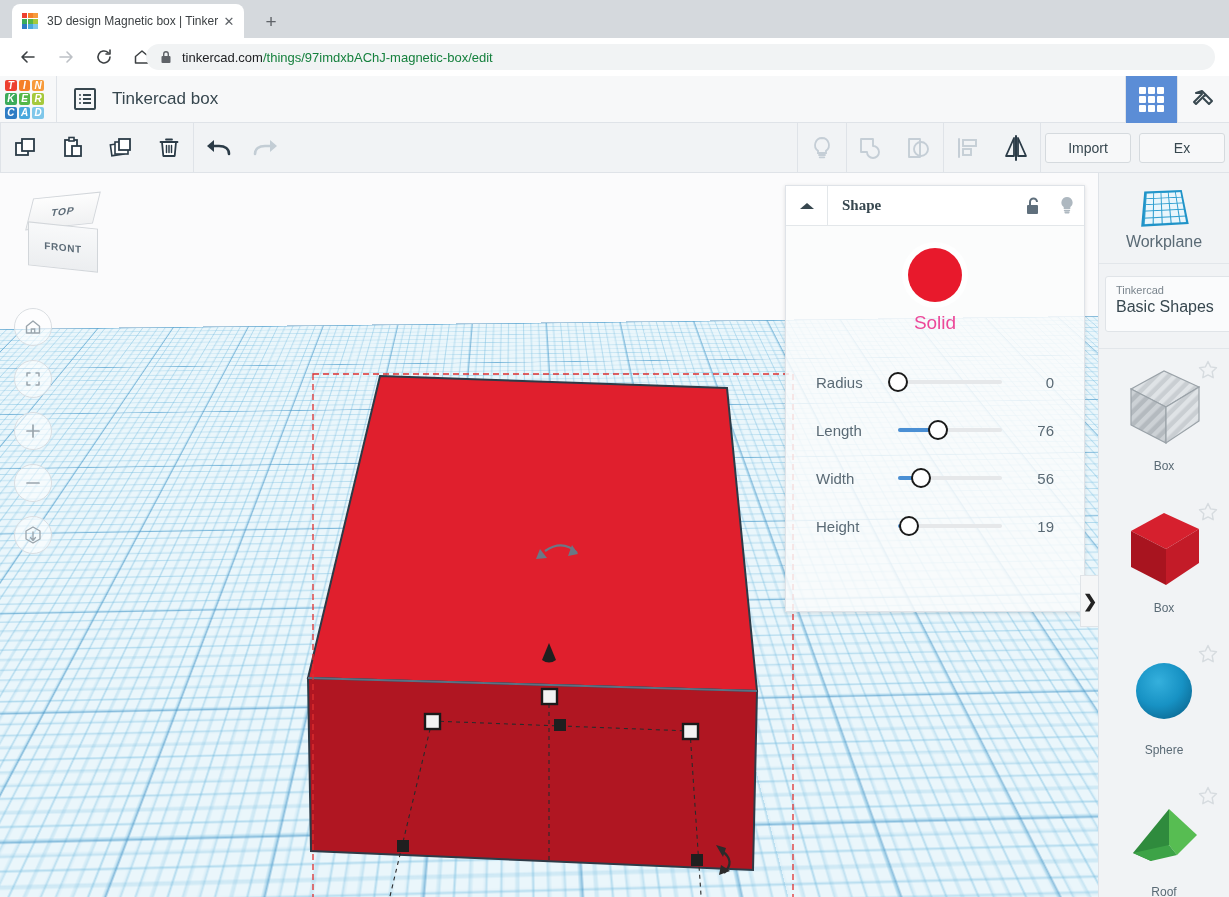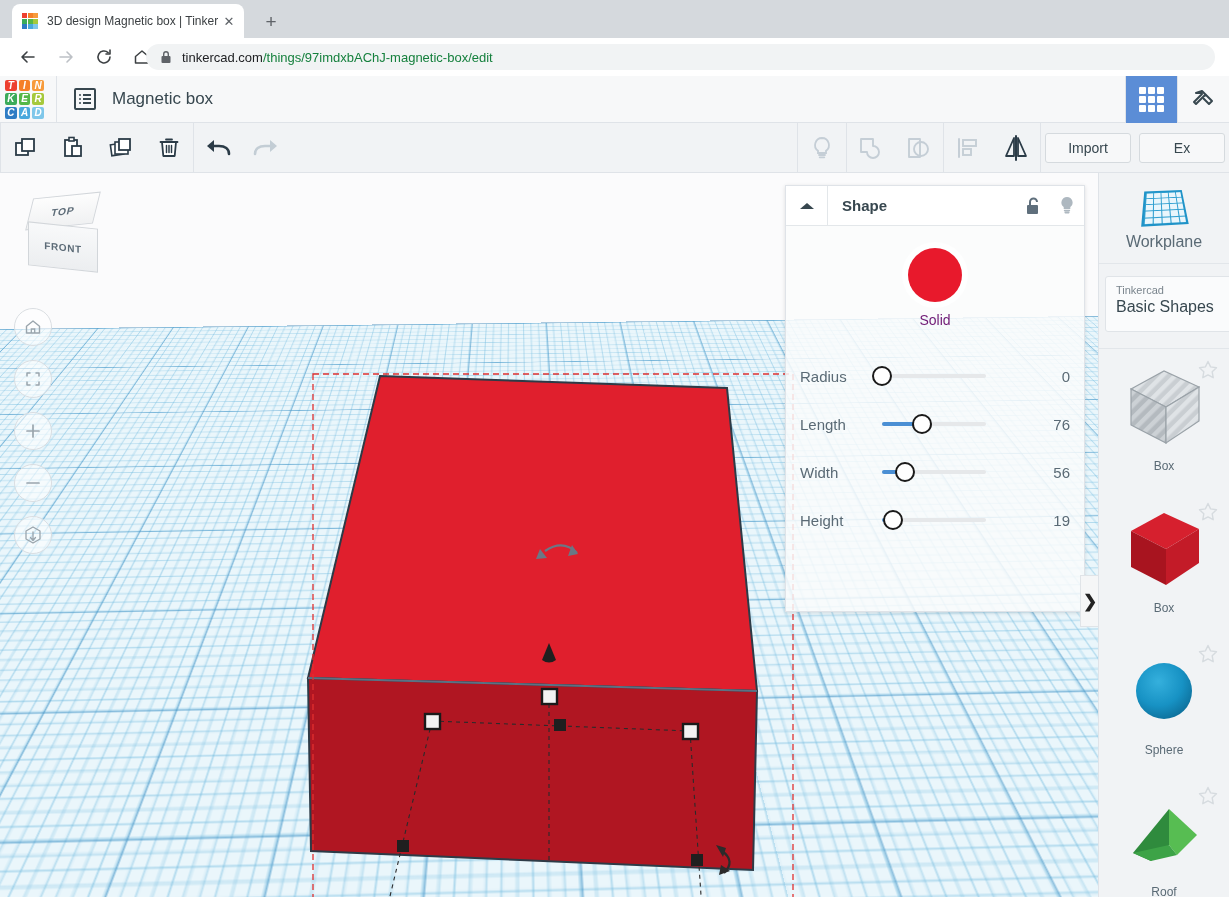--- a/index.html
+++ b/index.html
@@ -161,41 +161,41 @@
 
   
   .shape-panel {
     position: absolute; left: 785px; top: 185px; width: 300px; height: 427px;
     background: rgba(250,251,252,.84);
     border: 1px solid #dfe3e8;
     box-shadow: 0 1px 4px rgba(0,0,0,.12);
   }
   .sp-header {
     height: 40px; display: flex; align-items: center;
-    border-bottom: 1px solid #e3e7ea; background: rgba(255,255,255,.86);
+    border-bottom: 1px solid #e3e7ea; background: rgba(255,255,255,.86); font-family: Liberation Serif, serif;
   }
   .sp-collapse {
     width: 42px; height: 40px; display: flex; align-items: center; justify-content: center;
     border-right: 1px solid #e3e7ea;
   }
   .sp-title { margin-left: 14px; font-size: 15px; font-weight: bold; color: #37474f; flex: 1; }
   .sp-icon { width: 34px; height: 40px; display: flex; align-items: center; justify-content: center; }
   .sp-modes { display: flex; justify-content: center; gap: 50px; padding: 22px 0 10px; }
   .sp-mode { text-align: center; width: 72px; }
   .mode-dot {
     width: 54px; height: 54px; border-radius: 50%; margin: 0 auto 10px;
     box-shadow: 0 0 0 6px rgba(255,255,255,.85);
   }
   .mode-dot.solid { background: #e8192c; }
   .mode-dot.hole {
     background: repeating-linear-gradient(45deg, #b9bdc1 0 5px, #d8dadd 5px 10px);
     box-shadow: 0 0 0 3px #fff, 0 0 0 5px #3a84d0;
   }
-  .mode-label { font-size: 14px; color: #701a75; }
-  .sp-sliders { padding: 14px 0 0; }
+  .mode-label { font-size: 19px; color: #ec4899; }
+  .sp-sliders { padding: 14px 16px 0; }
   .sl-row { display: flex; align-items: center; height: 48px; padding: 0 0 0 14px; }
   .sl-name { width: 78px; font-size: 15px; color: #5a6a75; }
   .sl-track {
     position: relative; width: 104px; height: 4px; background: #e6e8ea; border-radius: 2px;
     margin-left: 4px;
   }
   .sl-fill { position: absolute; left: 0; top: 0; height: 4px; background: #4a8fd4; border-radius: 2px; }
   .sl-knob {
     position: absolute; top: -8px; width: 20px; height: 20px; border-radius: 50%;
     background: #fff; border: 2px solid #1a1a1a; transform: translateX(-10px);
@@ -315,21 +315,21 @@
         </span>
         <span>
           <b></b>
           <u></u>
         </span>
         <span>
           <b></b>
           <u></u>
         </span>
     </div>
-    <div class="tc-title">Magnetic box</div>
+    <div class="tc-title">Tinkercad box</div>
 
     <div class="tc-header-right">
       <div class="hdr-btn active">
         <div class="grid9">
           <i></i>
             <i></i>
             <i></i>
             <i></i>
             <i></i>
             <i></i>

